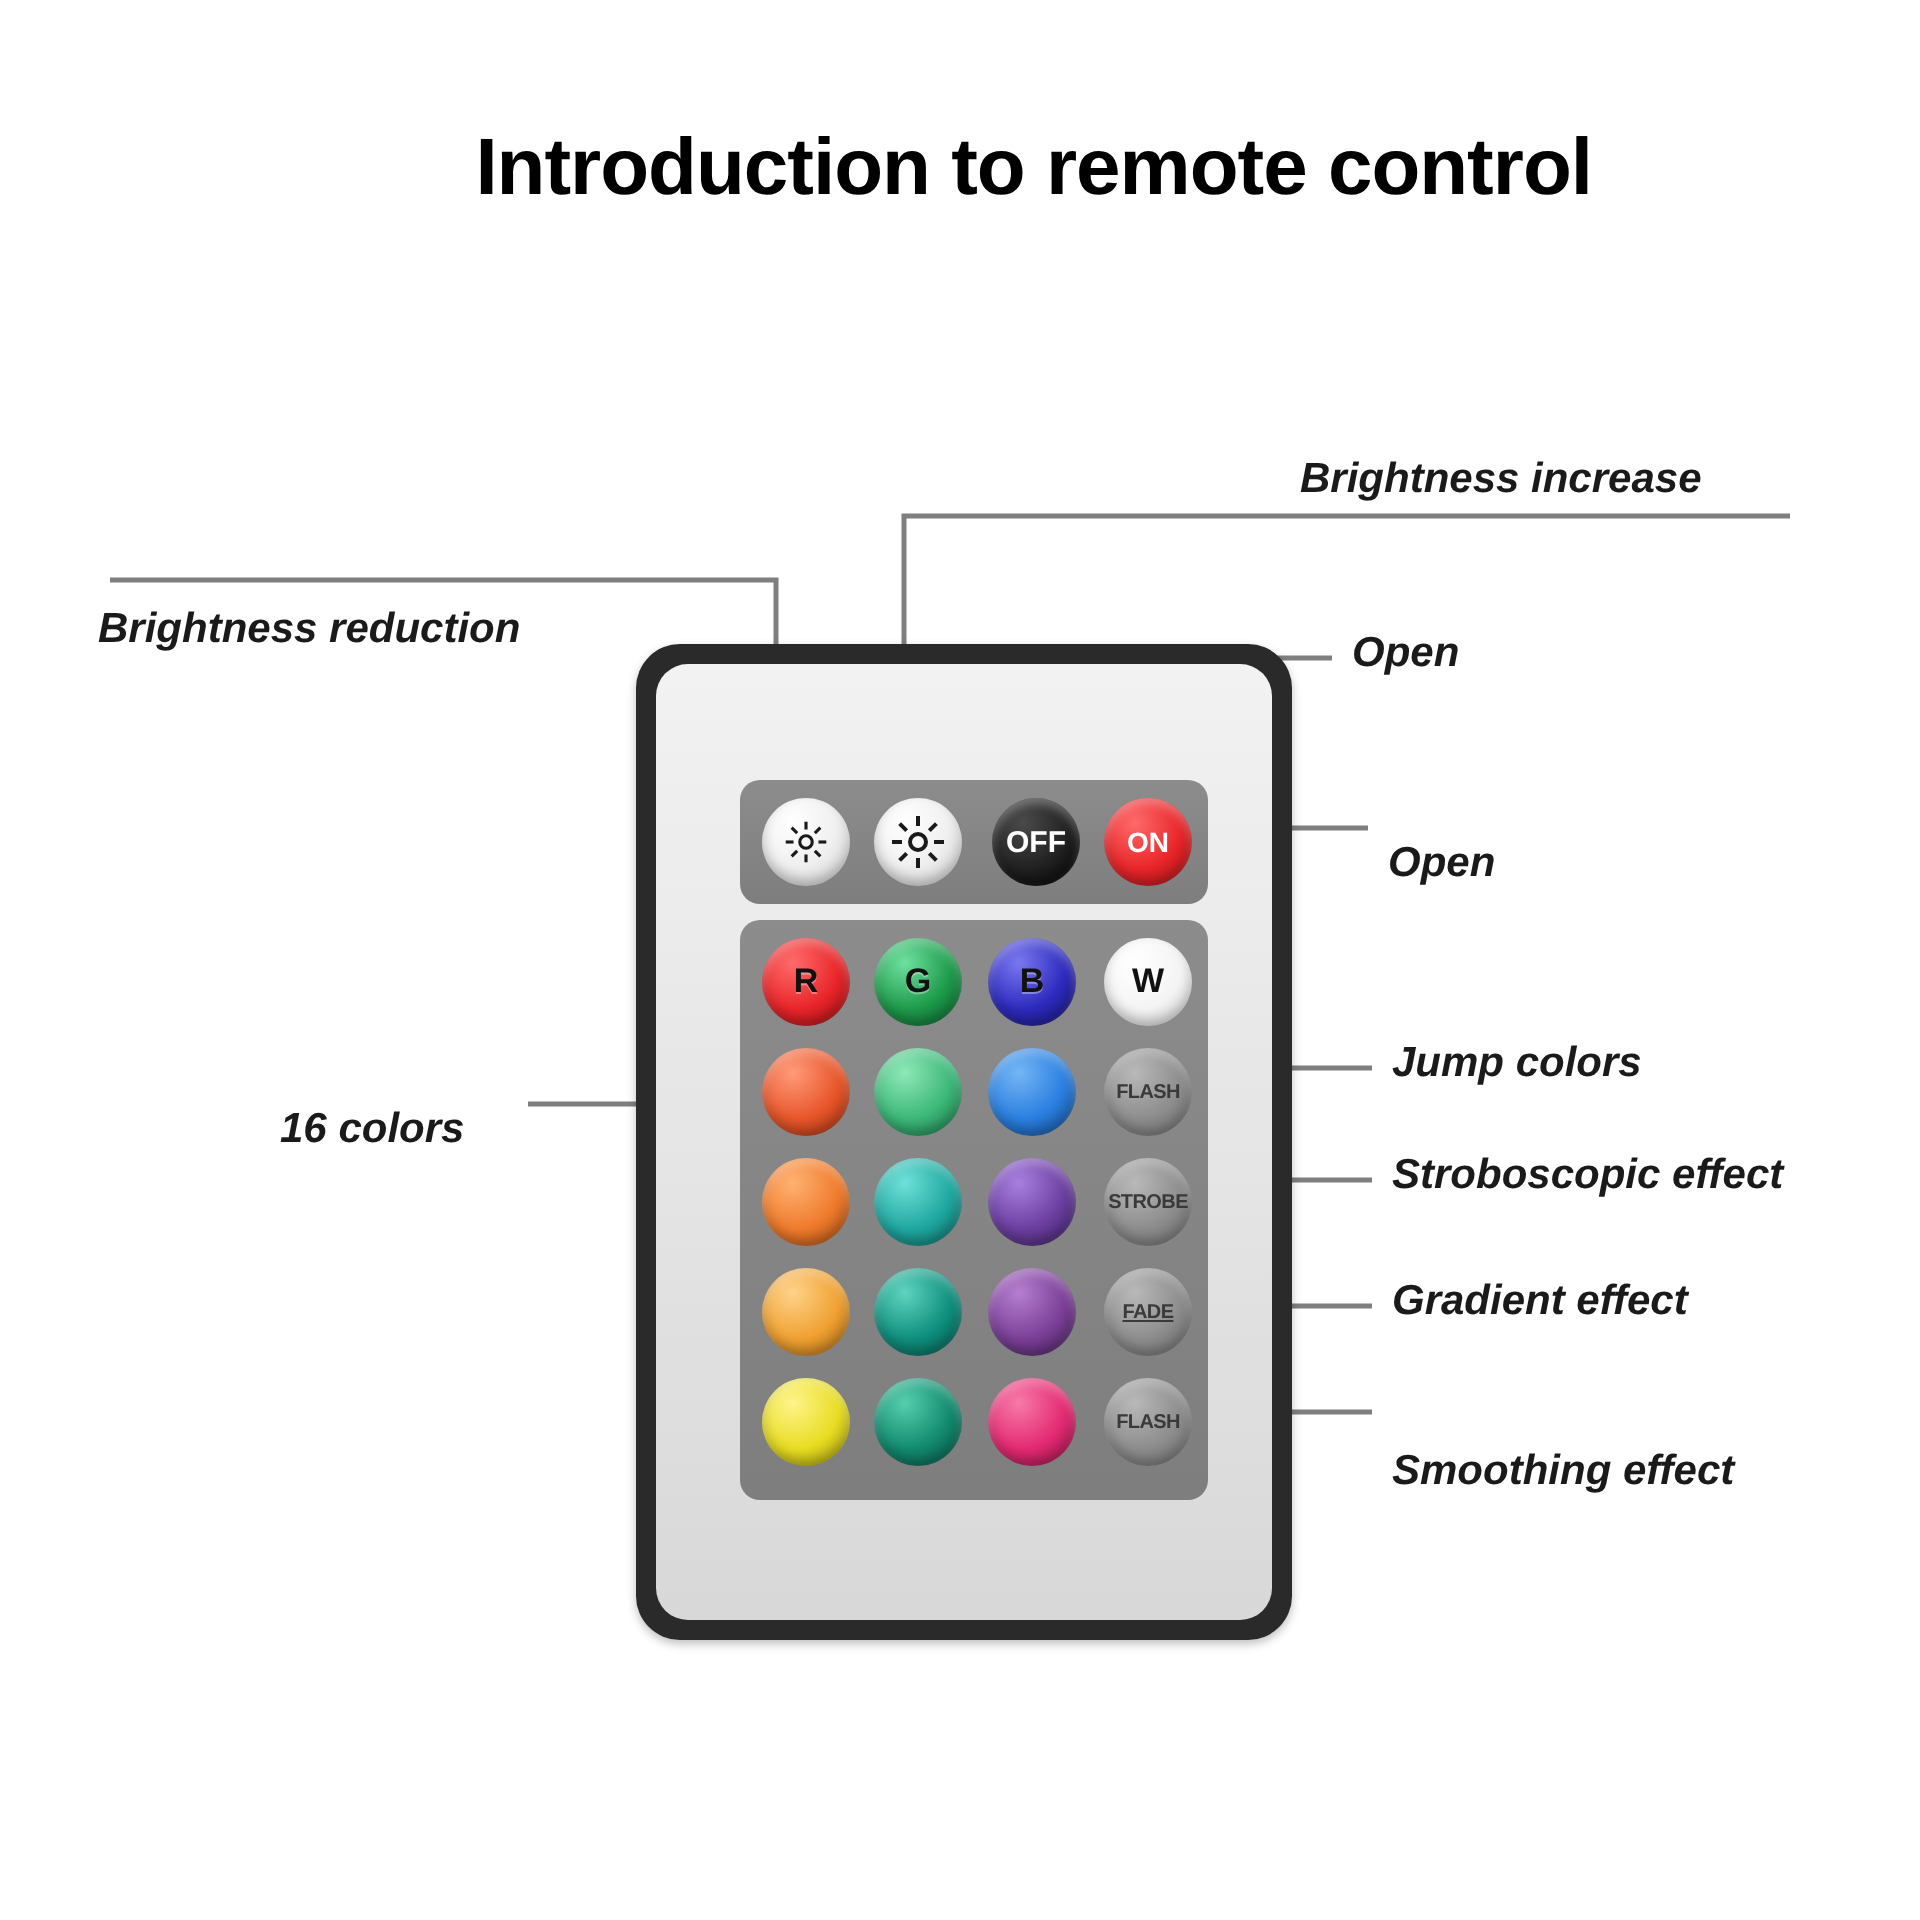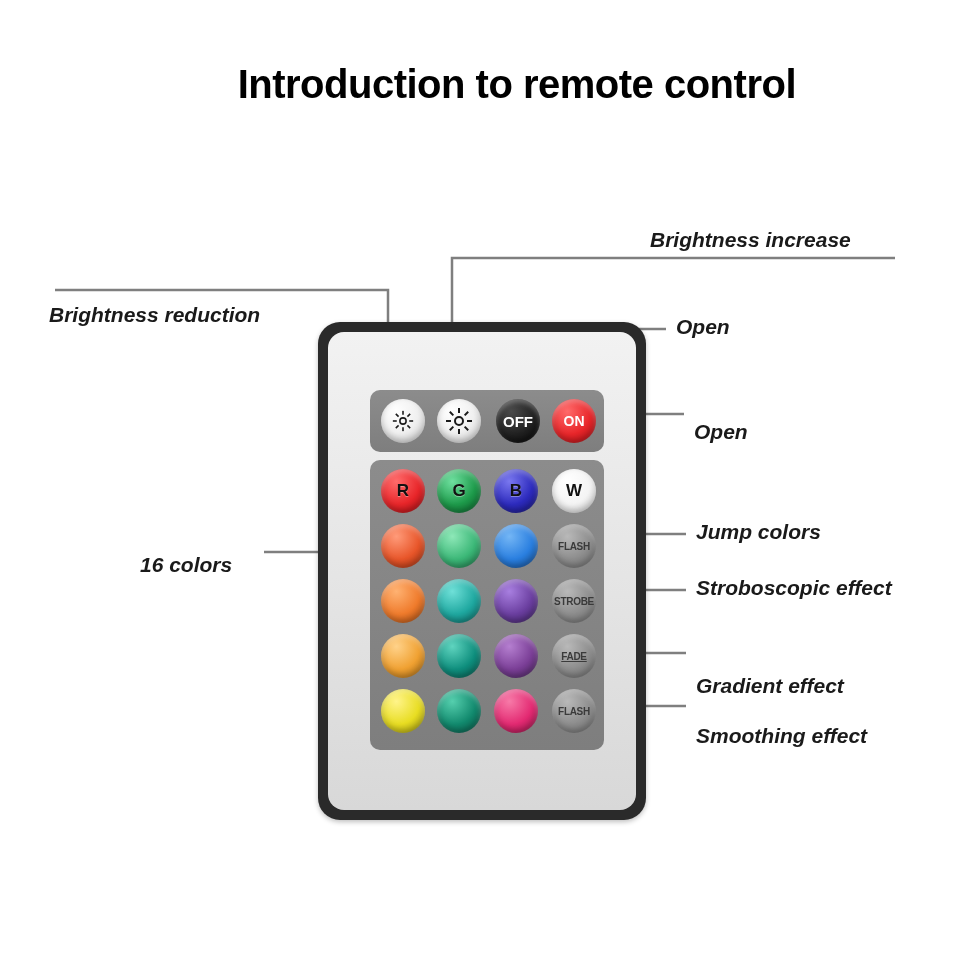--- a/index.html
+++ b/index.html
@@ -220,14 +220,14 @@
   </div>
 </div>
 
 <div class="lbl" style="left:49px; top:263px;margin-top:40px;">Brightness reduction</div>
 <div class="lbl" style="left:650px; top:228px;">Brightness increase</div>
 <div class="lbl" style="left:676px; top:315px;">Open</div>
 <div class="lbl" style="left:694px; top:420px;">Open</div>
 <div class="lbl" style="left:140px; top:553px;">16 colors</div>
 <div class="lbl" style="left:696px; top:520px;">Jump colors</div>
 <div class="lbl" style="left:696px; top:576px;">Stroboscopic effect</div>
-<div class="lbl" style="left:696px; top:674px;">Gradient effect</div>
+<div class="lbl" style="left:696px; top:639px;">Gradient effect</div>
 <div class="lbl" style="left:696px; top:684px;margin-top:40px;">Smoothing effect</div>
 
 </body></html>

